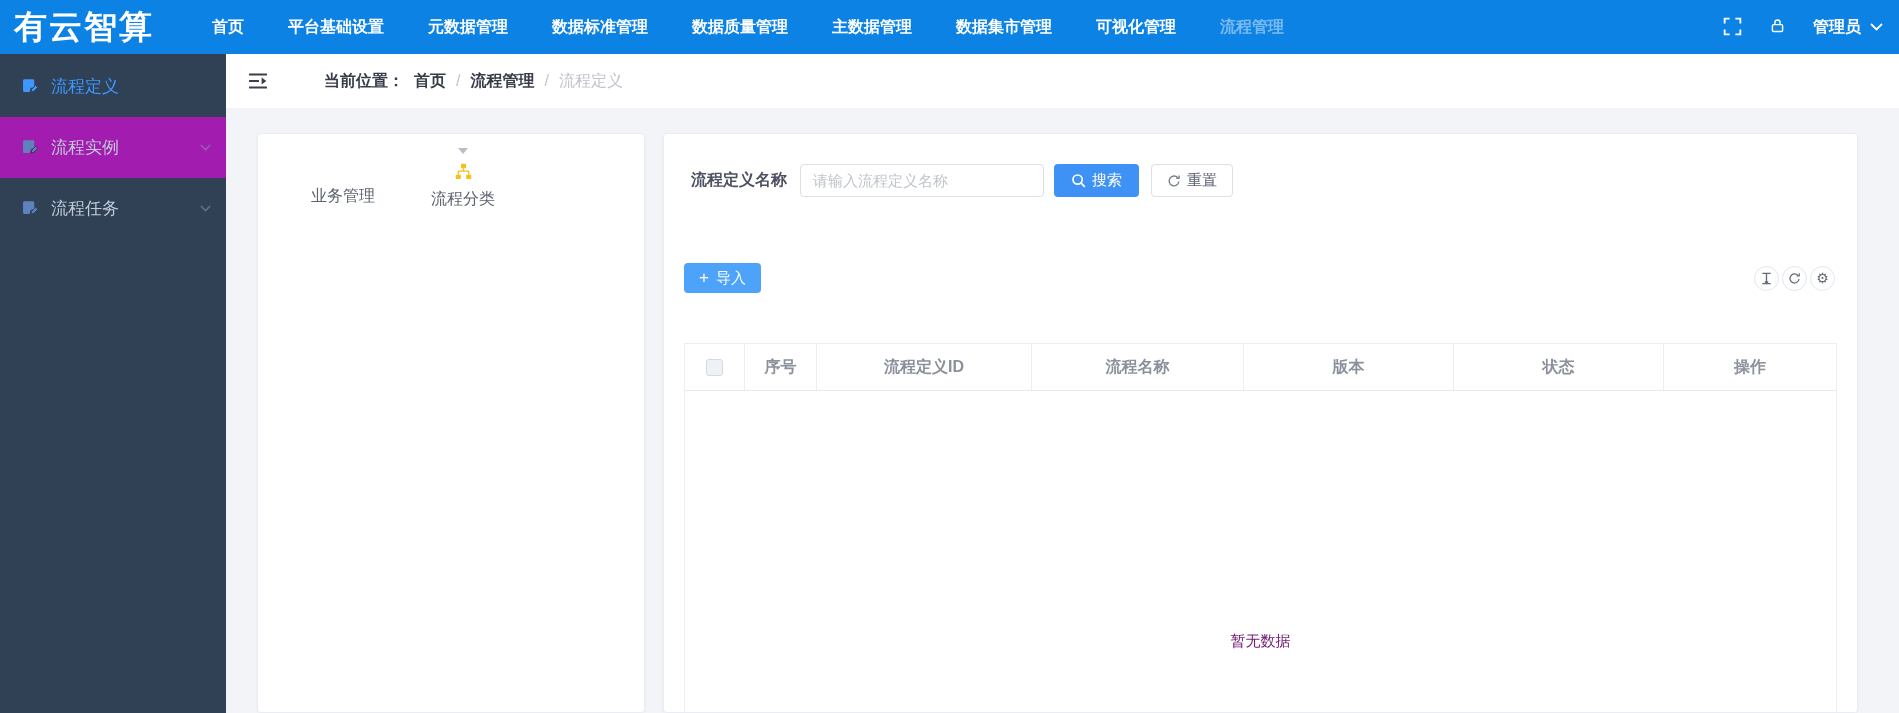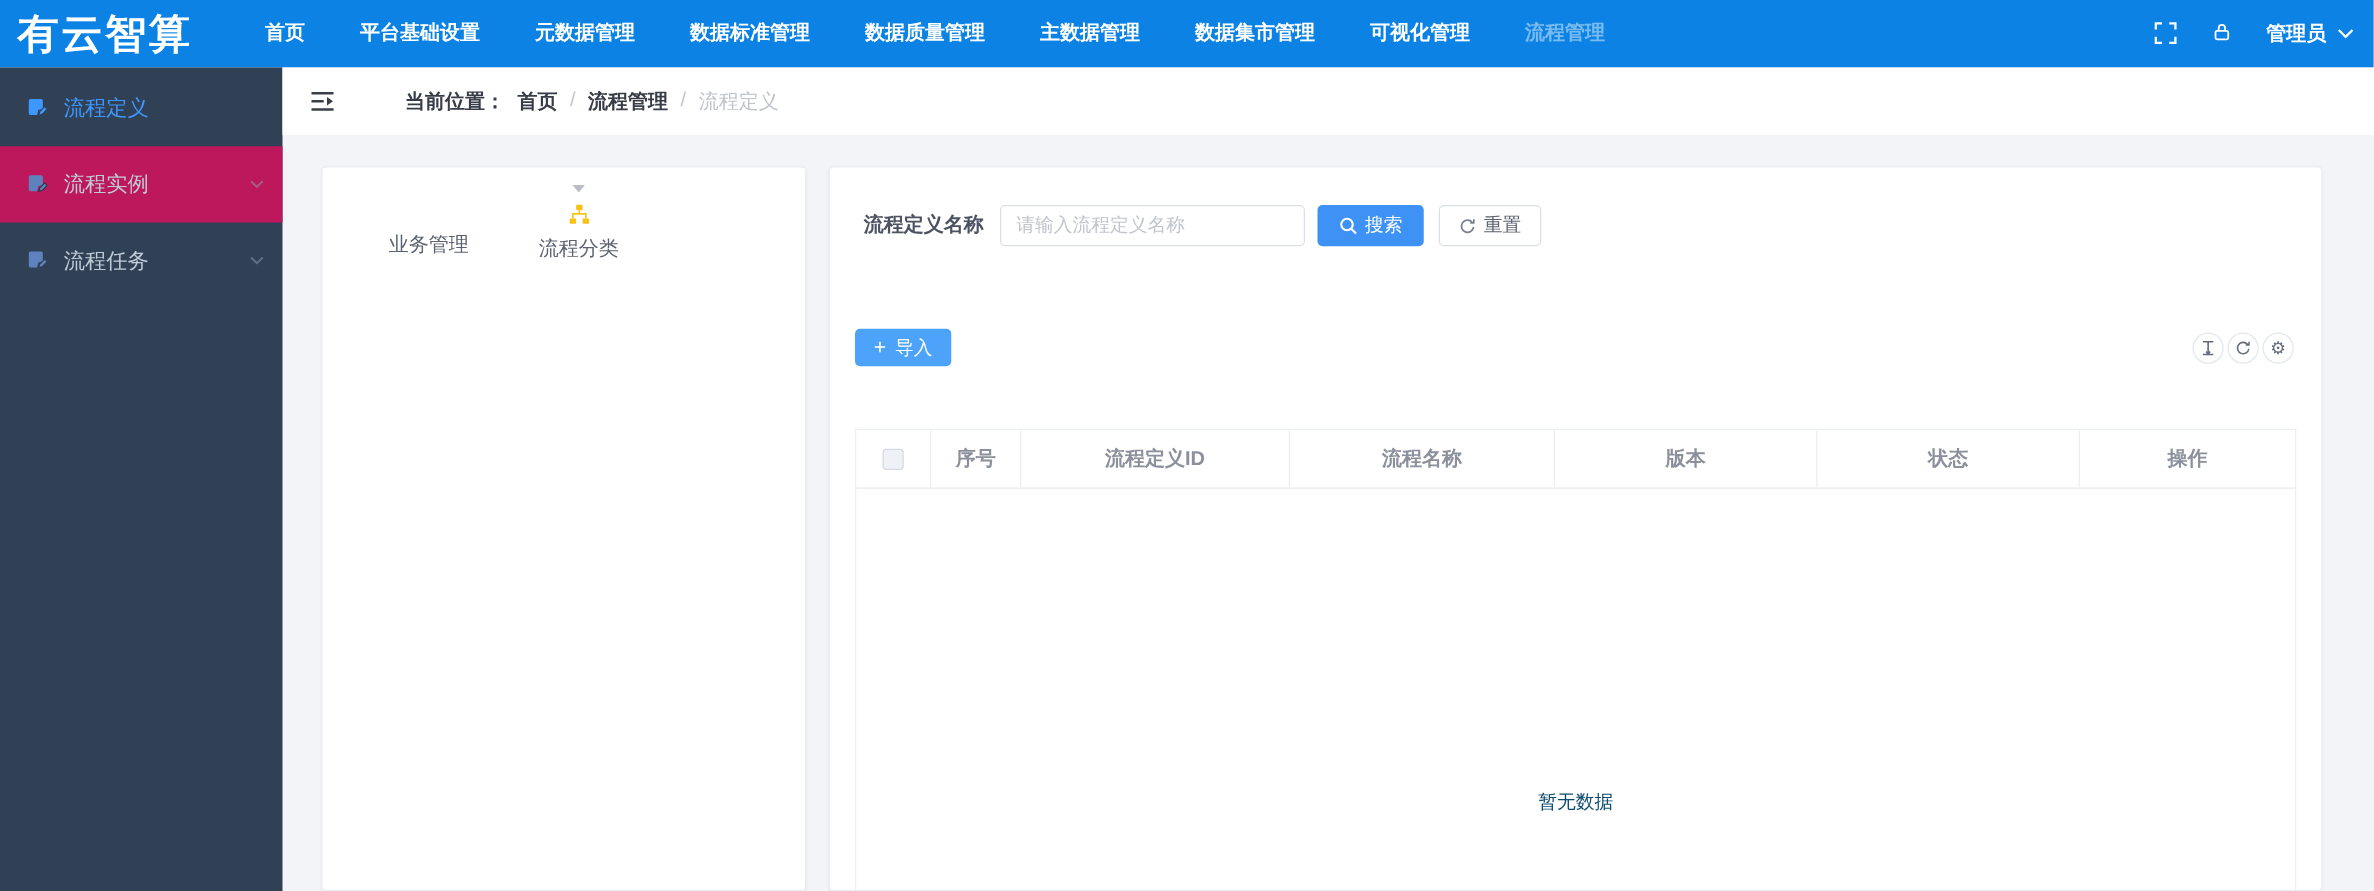--- a/index.html
+++ b/index.html
@@ -20,21 +20,21 @@
   .nav-icon-btn { display:flex; align-items:center; justify-content:center; cursor:pointer; }
   .user { display:flex; align-items:center; gap:9px; font-size:16px; font-weight:600; cursor:pointer; }
 
   
   .layout { display:flex; height:659px; }
   .sidebar { width:226px; background:#304156; flex:none; padding-top:2px; }
   .side-item { height:61px; display:flex; align-items:center; gap:13px; padding:0 15px 0 21px; color:#c0cbd8; font-size:17px; cursor:pointer; }
   .side-item .doc-icon { color:#5d82bd; flex:none; }
   .side-item.active { color:#3e97ff; }
   .side-item.active .doc-icon { color:#3e97ff; }
-  .side-item.highlight { background:#be185d; }
+  .side-item.highlight { background:#a21caf; }
   .side-chevron { margin-left:auto; color:#8b99ad; opacity:.55; flex:none; }
 
   .main { flex:1; min-width:0; display:flex; flex-direction:column; }
 
   
   .crumb-bar { height:54px; background:#fff; display:flex; align-items:center; padding-left:19px; flex:none; }
   .collapse-btn { width:26px; height:26px; display:flex; align-items:center; justify-content:center; color:#3a3f4a; cursor:pointer; }
   .crumb { margin-left:25px; display:flex; align-items:center; gap:10px; font-size:16px; }
   .crumb-prefix { color:#373c47; font-weight:600;margin-left:28px; }
   .crumb-link { color:#373c47; font-weight:600; cursor:pointer; }
@@ -76,21 +76,21 @@
   .th:last-child { border-right:none; }
   .col-check  { width:60px;  flex:none; }
   .col-xh     { width:72px;  flex:none; }
   .col-id     { width:215px; flex:none; }
   .col-name   { width:212px; flex:none; }
   .col-ver    { width:210px; flex:none; }
   .col-status { width:210px; flex:none; }
   .col-op     { flex:1; }
   .checkbox { width:17px; height:17px; border-radius:3px; border:1px solid #d4d9e2; background:#eef1f6; cursor:pointer; }
   .tbody { height:500px; display:flex; align-items:center; justify-content:center; }
-  .empty-text { color:#0c4a6e; font-size:15px; }
+  .empty-text { color:#701a75; font-size:15px; }
 </style>
 </head>
 <body>
 
 <header class="navbar">
   <div class="logo">有云智算</div>
   <nav class="nav-menu">
     <div class="nav-item">首页</div>
     <div class="nav-item">平台基础设置</div>
     <div class="nav-item">元数据管理</div>

